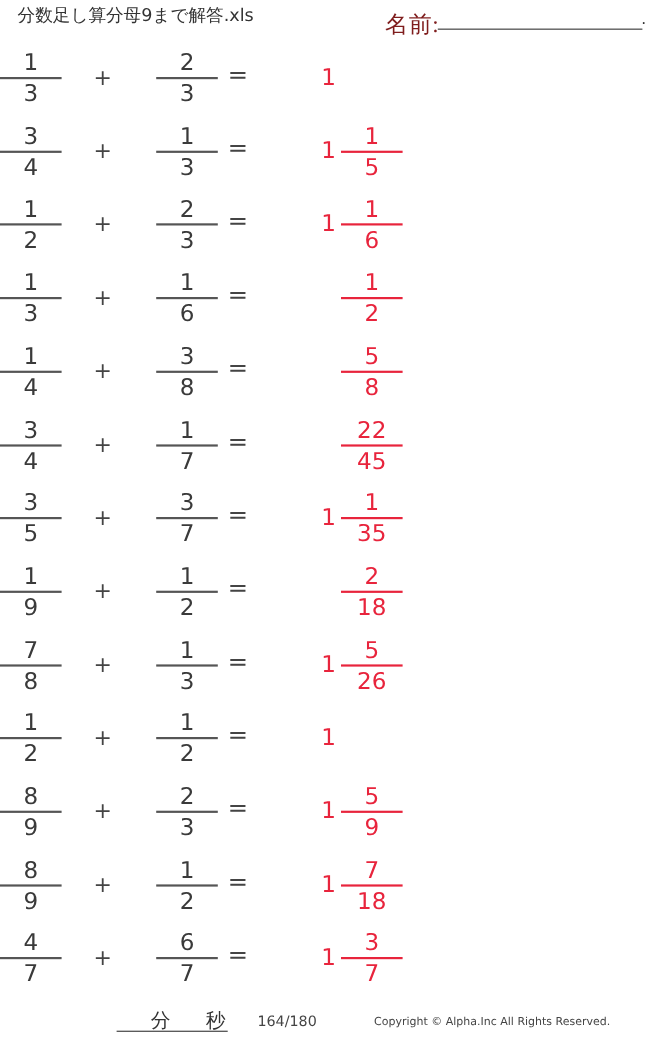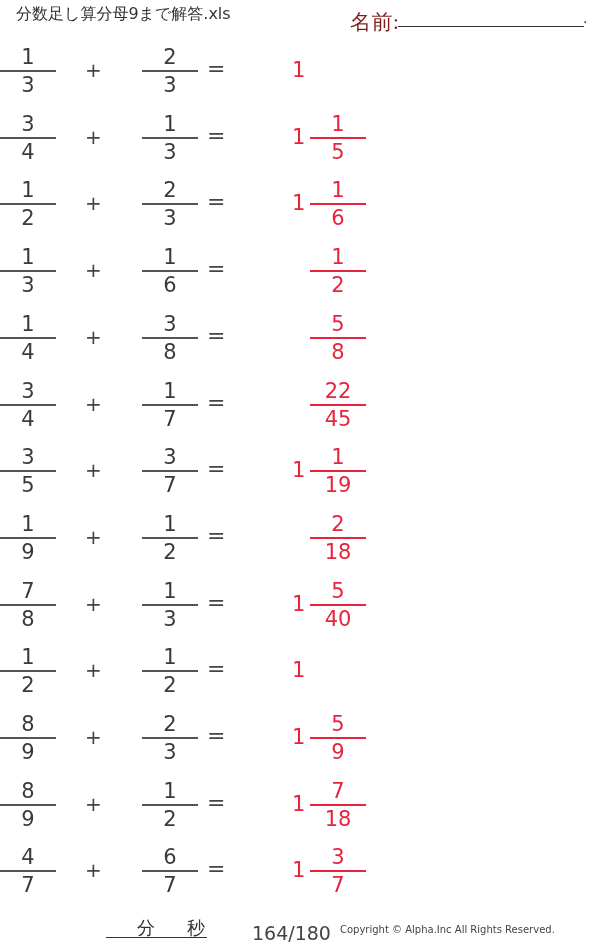--- a/index.html
+++ b/index.html
@@ -23,21 +23,21 @@
   .op.eq { left:207px; top:-14px; font-size:22px; }
   .ans-whole { position:absolute; left:292px; top:-12px; font-size:21px; color:#e8243c; }
   .frac.c { left:310px; }
   .frac.c .bar { background:#e8243c; }
   .frac.c .num, .frac.c .den { color:#e8243c; }
 
   .footer-label { position:absolute; left:14px; top:954px; font-size:19px; color:#2e2e2e; }
   .footer-line { position:absolute; left:106px; top:937px; width:101px; border-bottom:1px solid #333; }
   .footer-min { position:absolute; left:137px; top:916px; font-size:18px; color:#333; }
   .footer-sec { position:absolute; left:187px; top:916px; font-size:18px; color:#333; }
-  .page-no { position:absolute; left:252px; top:922px; font-size:19px; color:#444; }
+  .page-no { position:absolute; left:234px; top:922px; font-size:13px; color:#444; }
   .copyright { position:absolute; left:340px; top:924px; font-size:10px; color:#444; }
 </style>
 </head>
 <body>
 
 <div>
   <span class="file-title">分数足し算分母9まで解答.xls</span>
   <span class="name-label">名前:</span>
   <span class="name-line"></span>
   <span class="name-dot">.</span>
@@ -166,21 +166,21 @@
       <div class="frac b">
          <div class="num">3</div>
          <div class="bar"></div>
          <div class="den">7</div>
        </div>
       <span class="op eq">=</span>
       <span class="ans-whole">1</span>
       <div class="frac c">
          <div class="num">1</div>
          <div class="bar"></div>
-         <div class="den">19</div>
+         <div class="den">35</div>
        </div>
     </div>
     <div class="row" style="top: 536.9px; height: 0px;">
       <div class="frac a">
          <div class="num">1</div>
          <div class="bar"></div>
          <div class="den">9</div>
        </div>
       <span class="op plus">+</span>
       <div class="frac b">
@@ -205,21 +205,21 @@
       <div class="frac b">
          <div class="num">1</div>
          <div class="bar"></div>
          <div class="den">3</div>
        </div>
       <span class="op eq">=</span>
       <span class="ans-whole">1</span>
       <div class="frac c">
          <div class="num">5</div>
          <div class="bar"></div>
-         <div class="den">40</div>
+         <div class="den">26</div>
        </div>
     </div>
     <div class="row" style="top: 670.3px; height: 0px;">
       <div class="frac a">
          <div class="num">1</div>
          <div class="bar"></div>
          <div class="den">2</div>
        </div>
       <span class="op plus">+</span>
       <div class="frac b">

